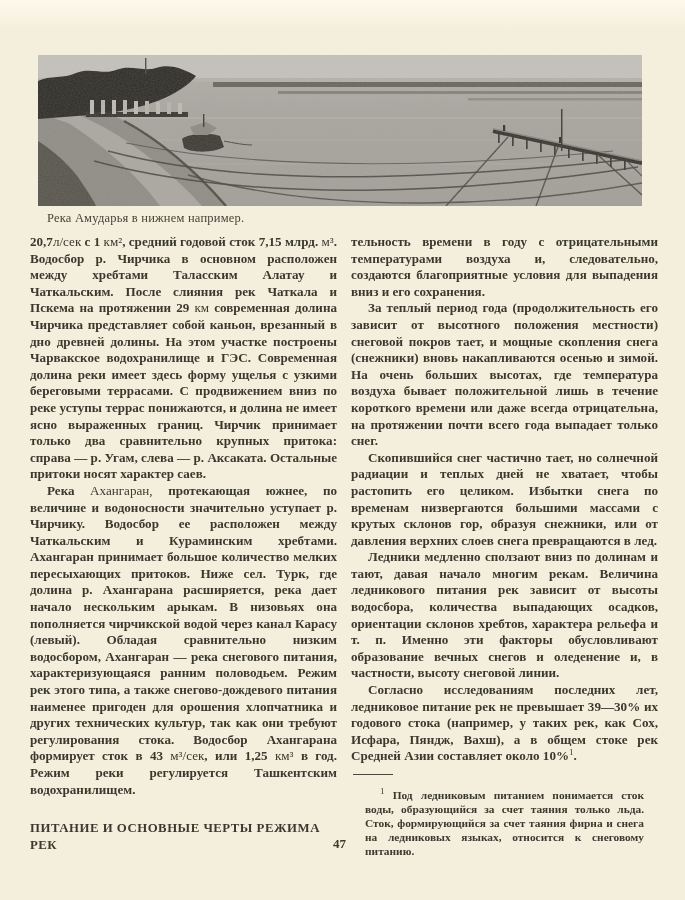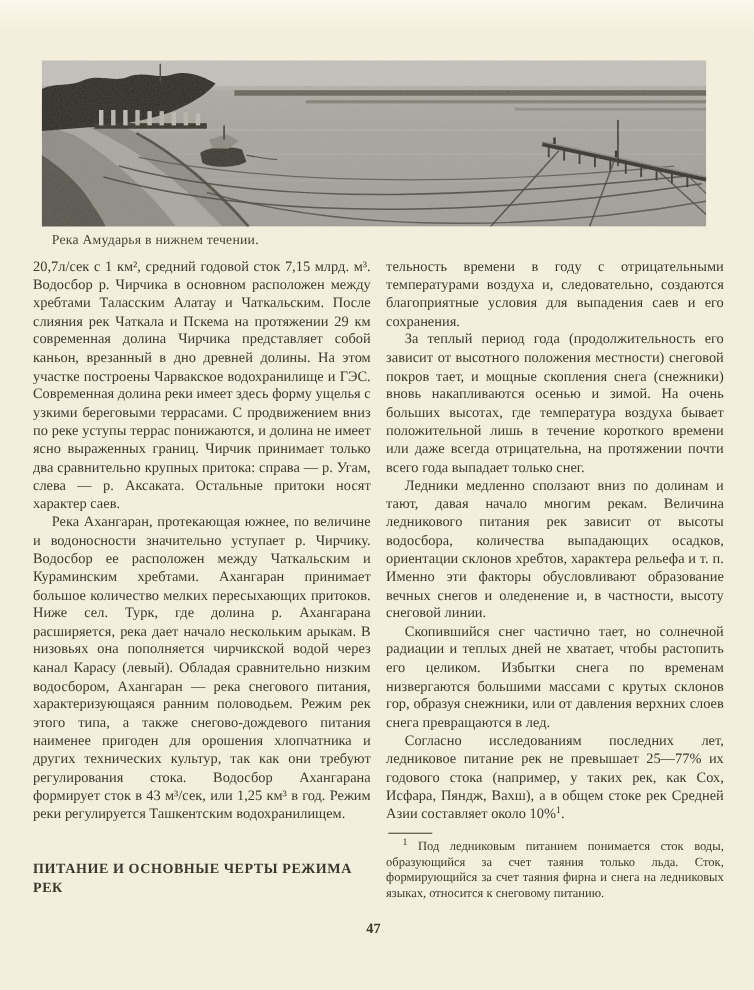--- a/index.html
+++ b/index.html
@@ -22,32 +22,32 @@
   .columns{
     position:absolute;left:30px;top:234px;width:628px;
     display:flex;gap:14px;
   }
   .column{
     width:307px;font-size:13.1px;line-height:16.6px;
     text-align:justify;color:#3b392f;
   }
   .para{margin:0;}
   .para.indent{text-indent:17px;}
-  .run-n{font-style:normal;}
+  .run-n{font-style:normal;font-weight:bold;}
   .run-i{}
   .run-b{font-weight:normal;}
   sup.run-s{font-size:9px;line-height:0;}
   .section-heading{
     font-size:12.8px;font-weight:bold;letter-spacing:0.5px;
-    margin:34px 0 14px 0;text-align:left;
+    margin:22px 0 14px 0;text-align:left;
   }
   .footnote{margin-top:9px;}
   .footnote-rule{width:40px;border-top:1.2px solid #4a483e;margin:0 0 6px 2px;}
   .footnote-text{
-    margin:0;font-size:11.4px;line-height:13.9px;text-align:justify;text-indent:15px;
+    margin:14px;font-size:11.4px;line-height:13.9px;text-align:justify;text-indent:15px;
   }
   .page-number{
     position:absolute;left:0;top:836px;width:679px;text-align:center;
     font-size:13px;font-weight:bold;color:#3b392f;
   }
 </style>
 </head>
 <body>
 
 <div class="photo-frame">
@@ -123,34 +123,34 @@
 
     <path d="M470,82 L408,151" stroke="#45443c" stroke-width="1.4" opacity="0.85"></path>
     <path d="M520,92 L498,151" stroke="#45443c" stroke-width="1.4" opacity="0.85"></path>
     <path d="M560,100 L604,140" stroke="#45443c" stroke-width="1.4" opacity="0.85"></path>
     <path d="M588,105 L604,121" stroke="#45443c" stroke-width="1.2" opacity="0.8"></path>
 
     <rect width="604" height="151" filter="url(#grain)" opacity="0.45"></rect>
   </svg>
 </div>
 
-<div class="caption">Река  Амударья  в нижнем течении.</div>
+<div class="caption">Река  Амударья  в нижнем например.</div>
 
 <div class="columns">
   <div class="column">
       <p class="para"><span class="run-n">20,7</span><span class="run-i">л/сек</span><span class="run-n"> с 1 </span><span class="run-i">км²</span><span class="run-n">, средний годовой сток 7,15 млрд. </span><span class="run-i">м³</span><span class="run-n">. Водосбор р. Чирчика в основном расположен между хребтами Таласским Алатау и Чаткальским. После слияния рек Чаткала и Пскема на протяжении 29 </span><span class="run-i">км</span><span class="run-n"> современная долина Чирчика представляет собой каньон, врезанный в дно древней долины. На этом участке построены Чарвакское водохранилище и ГЭС. Современная долина реки имеет здесь форму ущелья с узкими береговыми террасами. С продвижением вниз по реке уступы террас понижаются, и долина не имеет ясно выраженных границ. Чирчик принимает только два сравнительно крупных притока: справа — р. Угам, слева — р. Аксаката. Остальные притоки носят характер саев.</span></p>
       <p class="para indent"><span class="run-n">Река </span><span class="run-b">Ахангаран,</span><span class="run-n"> протекающая южнее, по величине и водоносности значительно уступает р. Чирчику. Водосбор ее расположен между Чаткальским и Кураминским хребтами. Ахангаран принимает большое количество мелких пересыхающих притоков. Ниже сел. Турк, где долина р. Ахангарана расширяется, река дает начало нескольким арыкам. В низовьях она пополняется чирчикской водой через канал Карасу (левый). Обладая сравнительно низким водосбором, Ахангаран — река снегового питания, характеризующаяся ранним половодьем. Режим рек этого типа, а также снегово-дождевого питания наименее пригоден для орошения хлопчатника и других технических культур, так как они требуют регулирования стока. Водосбор Ахангарана формирует сток в 43 </span><span class="run-i">м³/сек</span><span class="run-n">, или 1,25 </span><span class="run-i">км³</span><span class="run-n"> в год. Режим реки регулируется Ташкентским водохранилищем.</span></p>
       <h2 class="section-heading">ПИТАНИЕ И ОСНОВНЫЕ ЧЕРТЫ РЕЖИМА РЕК</h2>
     </div>
   <div class="column">
-      <p class="para"><span class="run-n">тельность времени в году с отрицательными температурами воздуха и, следовательно, создаются благоприятные условия для выпадения саев и его сохранения.</span></p>
+      <p class="para"><span class="run-n">тельность времени в году с отрицательными температурами воздуха и, следовательно, создаются благоприятные условия для выпадения вниз и его сохранения.</span></p>
       <p class="para indent"><span class="run-n">За теплый период года (продолжительность его зависит от высотного положения местности) снеговой покров тает, и мощные скопления снега (снежники) вновь накапливаются осенью и зимой. На очень больших высотах, где температура воздуха бывает положительной лишь в течение короткого времени или даже всегда отрицательна, на протяжении почти всего года выпадает только снег.</span></p>
+      <p class="para indent"><span class="run-n">Скопившийся снег частично тает, но солнечной радиации и теплых дней не хватает, чтобы растопить его целиком. Избытки снега по временам низвергаются большими массами с крутых склонов гор, образуя снежники, или от давления верхних слоев снега превращаются в лед.</span></p>
       <p class="para indent"><span class="run-n">Ледники медленно сползают вниз по долинам и тают, давая начало многим рекам. Величина ледникового питания рек зависит от высоты водосбора, количества выпадающих осадков, ориентации склонов хребтов, характера рельефа и т. п. Именно эти факторы обусловливают образование вечных снегов и оледенение и, в частности, высоту снеговой линии.</span></p>
-      <p class="para indent"><span class="run-n">Скопившийся снег частично тает, но солнечной радиации и теплых дней не хватает, чтобы растопить его целиком. Избытки снега по временам низвергаются большими массами с крутых склонов гор, образуя снежники, или от давления верхних слоев снега превращаются в лед.</span></p>
-      <p class="para indent"><span class="run-n">Согласно исследованиям последних лет, ледниковое питание рек не превышает 25—77% их годового стока (например, у таких рек, как Сох, Исфара, Пяндж, Вахш), а в общем стоке рек Средней Азии составляет около 10%</span><sup class="run-s">1</sup><span class="run-n">.</span></p>
+      <p class="para indent"><span class="run-n">Согласно исследованиям последних лет, ледниковое питание рек не превышает 39—30% их годового стока (например, у таких рек, как Сох, Исфара, Пяндж, Вахш), а в общем стоке рек Средней Азии составляет около 10%</span><sup class="run-s">1</sup><span class="run-n">.</span></p>
       <div class="footnote">
         <div class="footnote-rule"></div>
         <p class="footnote-text"><sup class="run-s">1</sup><span class="run-n"> Под ледниковым питанием понимается сток воды, образующийся за счет таяния только льда. Сток, формирующийся за счет таяния фирна и снега на ледниковых языках, относится к снеговому питанию.</span></p>
       </div>
     </div>
 </div>
 
 <div class="page-number">47</div>
 
 </body></html>

